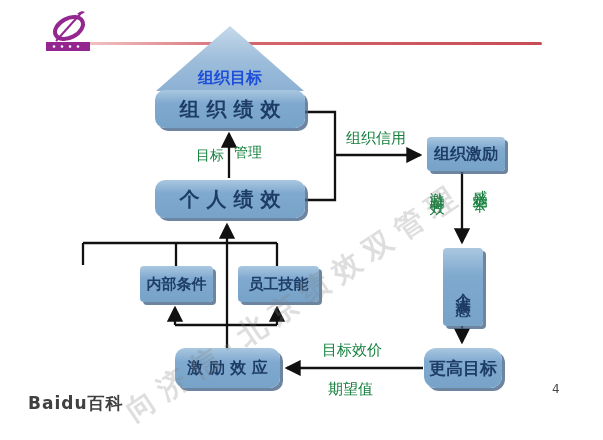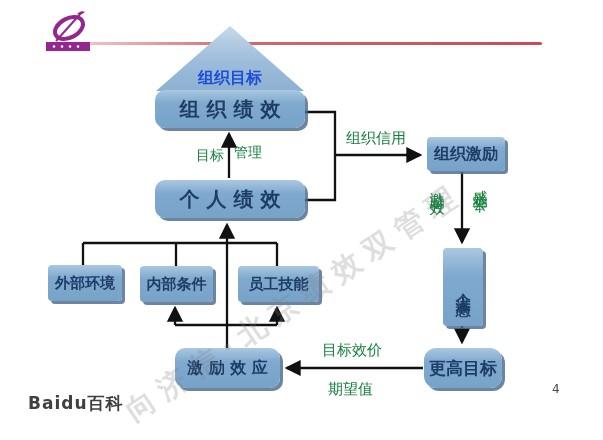--- a/index.html
+++ b/index.html
@@ -101,21 +101,20 @@
   <div class="node" style="left:427px;top:137px;width:78px;height:34px;font-size:16px;">组织激励</div>
 
   <div class="node rounded" style="left:155px;top:180px;width:150px;height:38px;font-size:20px;">个 人 绩 效</div>
 
   <div class="node vertical" style="left:443px;top:248px;width:40px;height:78px;font-size:15px;">个人满意</div>
 
   <div class="node" style="left:424px;top:348px;width:78px;height:40px;font-size:17px;border-radius:12px;">更高目标</div>
 
   <div class="node rounded" style="left:175px;top:348px;width:105px;height:40px;font-size:16px;">激 励 效 应</div>
 
-  <div class="node" style="left:48px;top:265px;width:74px;height:36px;font-size:15px;">外部环境</div>
 
   <div class="node" style="left:140px;top:266px;width:73px;height:36px;font-size:15px;">内部条件</div>
 
   <div class="node" style="left:238px;top:266px;width:81px;height:36px;font-size:15px;">员工技能</div>
 
   <div class="lbl" style="left:196px;top:147px;font-size:14px;text-align:center;">目标</div>
   <div class="lbl" style="left:234px;top:144px;font-size:14px;">管理</div>
 
   <div class="lbl" style="left:346px;top:129px;font-size:15px;">组织信用</div>
 

